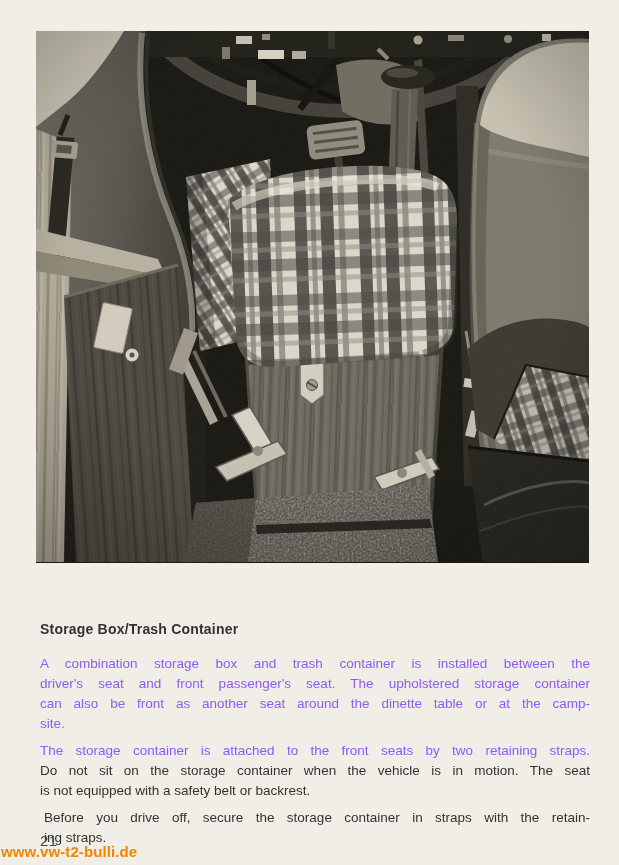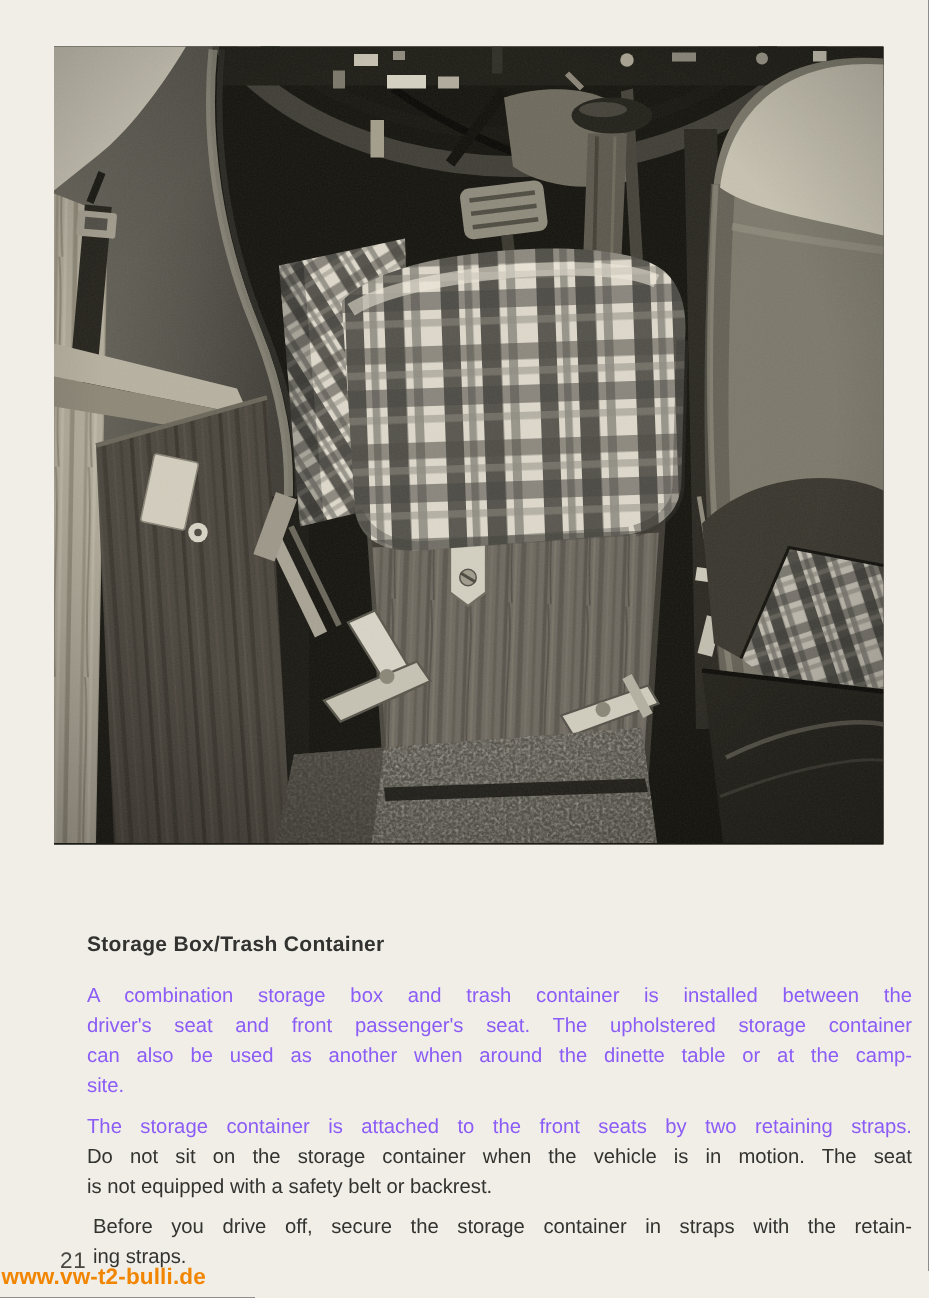--- a/index.html
+++ b/index.html
@@ -7,21 +7,21 @@
     position:relative;width:619px;height:865px;margin:0 auto;
     background:#f1eee7;overflow:hidden;
     font-family:"Liberation Sans","DejaVu Sans",sans-serif;
   }
   .photo{
     position:absolute;left:36px;top:31px;width:553px;height:532px;
     background:#16150f;
   }
   .photo svg{display:block;width:100%;height:100%;}
   .text-block{
-    position:absolute;left:58px;top:621px;width:550px;color:#3a3a37;
+    position:absolute;left:40px;top:621px;width:550px;color:#3a3a37;
   }
   .heading{
     font-size:14px;font-weight:bold;color:#323230;
     letter-spacing:.2px;margin:0 0 17px 0;
   }
   .para{margin:0 0 7px 0;}
   .para.indent{padding-left:4px;}
   .line{
     font-size:13.5px;line-height:20px;color:#8b5cf6;
   }
@@ -243,21 +243,21 @@
       <rect x="0" y="0" width="553" height="532" filter="url(#grain)" opacity="0.08"></rect>
     </svg>
   </div>
 
   <div class="text-block">
     <h2 class="heading">Storage Box/Trash Container</h2>
     <div>
         <div class="para">
           <div class="line jline">A combination storage box and trash container is installed between the</div>
           <div class="line jline">driver's seat and front passenger's seat. The upholstered storage container</div>
-          <div class="line jline">can also be used as another when around the dinette table or at the camp-</div>
+          <div class="line jline">can also be front as another seat around the dinette table or at the camp-</div>
           <div class="line lline">site.</div>
         </div>
         <div class="para">
           <div class="line jline">The storage container is attached to the front seats by two retaining straps.</div>
           <div class="line jline bold">Do not sit on the storage container when the vehicle is in motion. The seat</div>
           <div class="line lline bold">is not equipped with a safety belt or backrest.</div>
         </div>
         <div class="para indent">
           <div class="line jline bold">Before you drive off, secure the storage container in straps with the retain-</div>
           <div class="line lline bold">ing straps.</div>

